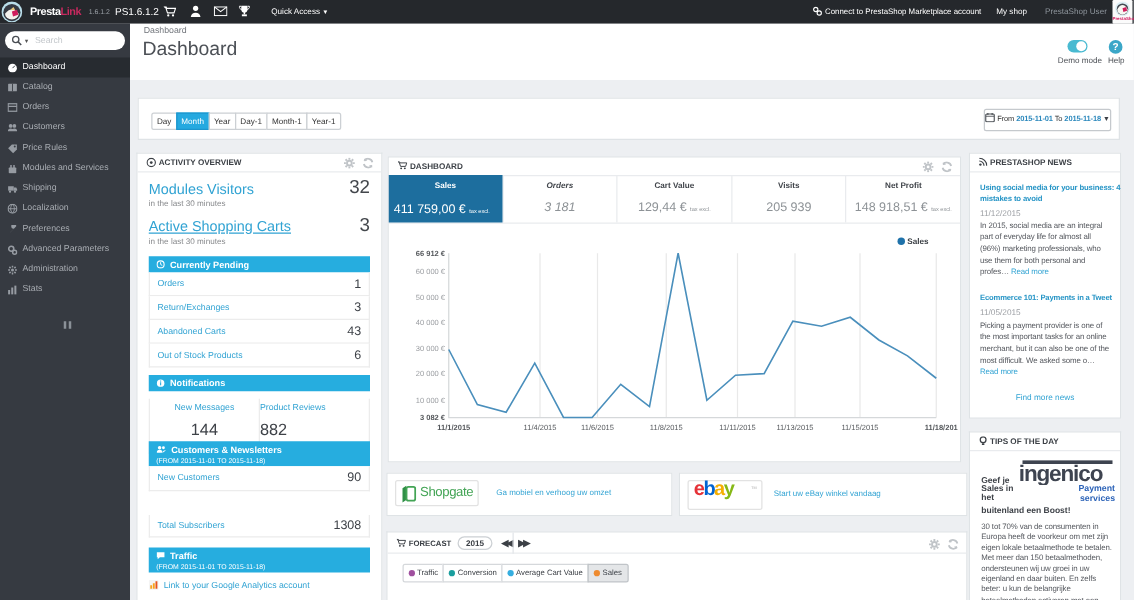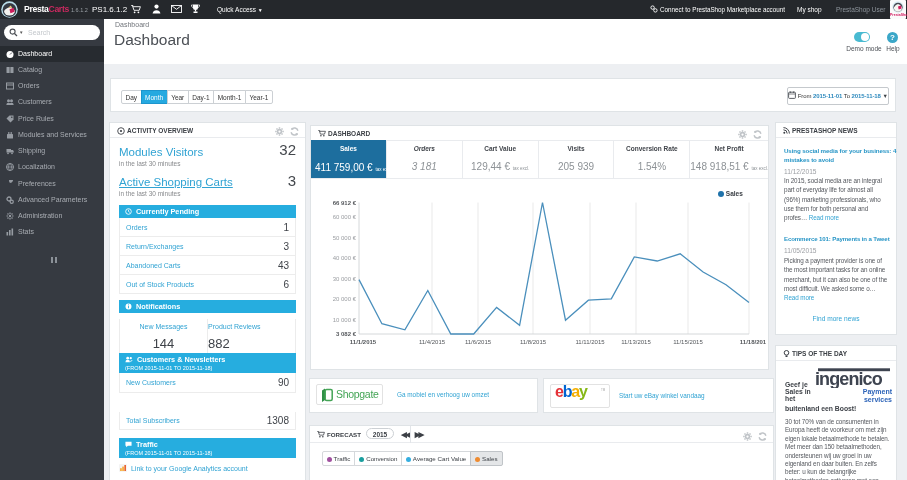--- a/index.html
+++ b/index.html
@@ -19,21 +19,21 @@
 <body>
 
 <div id="topbar">
   <svg class="abs" style="left:1px;top:1px" width="17" height="17">
     <circle cx="8.5" cy="8.5" r="8.3" fill="#b9dde9"></circle>
     <circle cx="8.5" cy="9" r="6.9" fill="#353942"></circle>
     <path d="M3 10 a5.5 4.5 0 0 0 11 0 q-2.5-3.5-5.5-3.5 t-5.5 3.5z" fill="#f4f2ee"></path>
     <path d="M8.5 8.2 l4.2-1.4 0.9 4 -4.2 1.4z" fill="#cf1d5d"></path>
     <path d="M7.2 6.8 l2.6-2.3 1.4 2.6z" fill="#e8c87e"></path>
   </svg>
-  <span class="abs" style="left:24px;top:4px;font-size:8.7px;font-weight:bold;color:#fff;letter-spacing:-0.35px;">Presta<span style="color:#c9295f;">Carts</span></span>
+  <span class="abs" style="left:24px;top:4px;font-size:8.7px;font-weight:bold;color:#fff;letter-spacing:-0.35px;">Presta<span style="color:#c9295f;">Link</span></span>
   <span class="abs" style="left:71px;top:7px;font-size:5.5px;color:#9aa0a6;">1.6.1.2</span>
   <span class="abs" style="left:92px;top:4.5px;font-size:8px;color:#fff;">PS1.6.1.2</span>
 
   <svg class="abs" style="left:131px;top:5px" width="10" height="9" viewBox="0 0 10 9">
     <path d="M0.5 0.5 h1.4 l0.5 1.2 h7 l-1.2 3.6 h-5.2 l-1.3-4z" fill="none" stroke="#fff" stroke-width="0.9"></path>
     <circle cx="3.6" cy="7.3" r="0.9" fill="#fff"></circle>
       <circle cx="7.4" cy="7.3" r="0.9" fill="#fff"></circle>
   </svg>
 
   <svg class="abs" style="left:152px;top:4px" width="9" height="10" viewBox="0 0 9 10">
@@ -329,24 +329,20 @@
       <div style="text-align:center;font-size:6.5px;font-weight:bold;margin-top:5px;color:#41454b;">Orders</div>
       <div style="text-align:center;font-size:10px;color:#8d9296;margin-top:9px;">3 181</div>
     </div>
     <div style="flex:1;border-right:1px solid #e9ebee;">
       <div style="text-align:center;font-size:6.5px;font-weight:bold;margin-top:5px;color:#41454b;">Cart Value</div>
       <div style="text-align:center;font-size:10px;color:#8d9296;margin-top:9px;white-space:nowrap;">129,44 € <span style="font-size:4.5px;">tax excl.</span></div>
     </div>
     <div style="flex:1;border-right:1px solid #e9ebee;">
       <div style="text-align:center;font-size:6.5px;font-weight:bold;margin-top:5px;color:#41454b;">Visits</div>
       <div style="text-align:center;font-size:10px;color:#8d9296;margin-top:9px;">205 939</div>
-    </div>
-    <div style="flex:1;border-right:1px solid #e9ebee;">
-      <div style="text-align:center;font-size:6.5px;font-weight:bold;margin-top:5px;color:#41454b;">Conversion Rate</div>
-      <div style="text-align:center;font-size:10px;color:#8d9296;margin-top:9px;">1.54%</div>
     </div>
     <div style="flex:1;">
       <div style="text-align:center;font-size:6.5px;font-weight:bold;margin-top:5px;color:#41454b;">Net Profit</div>
       <div style="text-align:center;font-size:10px;color:#8d9296;margin-top:9px;white-space:nowrap;">148 918,51 € <span style="font-size:4.5px;">tax excl.</span></div>
     </div>
   </div>
 
   <div class="abs" style="left:407px;top:64px;font-size:6.5px;font-weight:bold;color:#3c4046;"><span style="display:inline-block;width:6px;height:6px;border-radius:3px;background:#1f72aa;vertical-align:-1px;"></span> Sales</div>
 
   <svg class="abs" style="left:0;top:53px;" width="459" height="192" viewBox="0 0 459 192">

